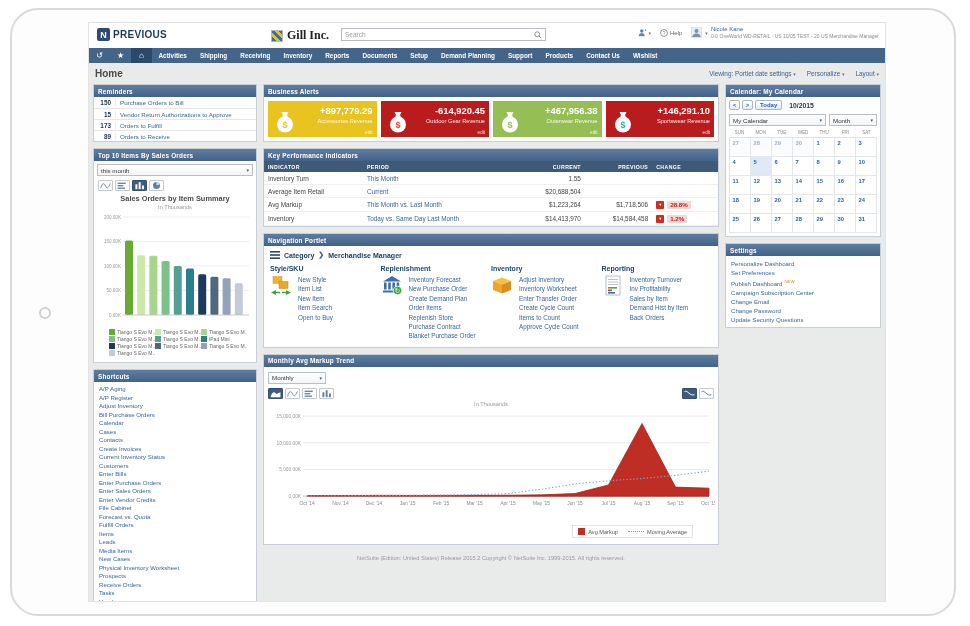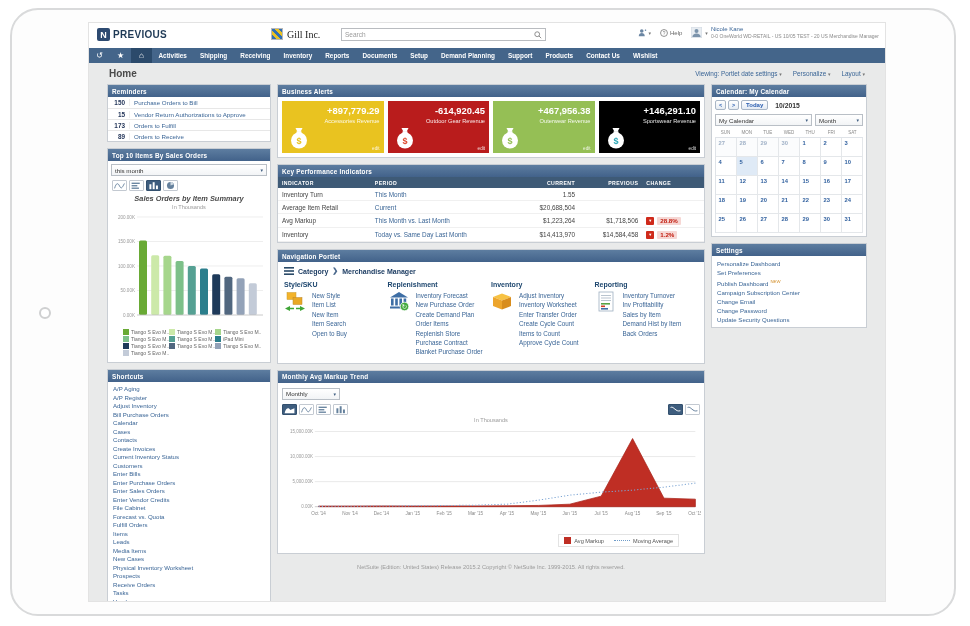--- a/index.html
+++ b/index.html
@@ -9,40 +9,40 @@
   .screen { position:absolute; left:76px; top:12px; width:798px; height:580px; background:#fff; border:1px solid #e3e3e3; overflow:hidden; display:flex; flex-direction:column; }
 
   
   .topbar { height:25px; position:relative; background:#fff; flex:none; }
   .ns-logo { position:absolute; left:8px; top:5px; display:flex; align-items:center; gap:3px; }
   .ns-mark { width:13px; height:13px; background:#2d4a71; border-radius:2px; color:#fff; font-size:9px; font-weight:bold; display:flex; align-items:center; justify-content:center; }
   .ns-text { font-size:10px; font-weight:bold; color:#1f3a56; letter-spacing:.3px; }
   .gill { position:absolute; left:182px; top:5px; display:flex; align-items:center; gap:4px; }
   .gill-mark { width:12px; height:12px; background:
       repeating-linear-gradient(45deg,#2f6fb5 0 3px,#e8c023 3px 6px); border:1px solid #b8b8b8; }
-  .gill-text { font-family:"Liberation Serif",serif; font-size:10px; font-weight:normal; color:#222; }
+  .gill-text { font-family:"Liberation Serif",serif; font-size:12px; font-weight:bold; color:#222; }
   .search-wrap { position:absolute; left:252px; top:5px; width:205px; height:13px; border:1px solid #b9bcc0; background:#fff; display:flex; align-items:center; padding:0 3px; }
   .search-wrap input { flex:1; border:none; outline:none; font-size:6.5px; color:#444; font-family:"Liberation Sans",sans-serif; }
   .search-wrap input::placeholder { color:#9a9a9a; }
   .right-cluster { position:absolute; right:6px; top:3px; display:flex; align-items:center; gap:9px; }
   .hdr-ico { display:flex; align-items:center; gap:2px; font-size:6px; color:#666; }
   .caret { font-size:5px; color:#777; }
   .user-block { display:flex; align-items:center; gap:3px; }
   .user-lines { line-height:6.5px; }
   .user-name { font-size:6px; color:#3a6596; }
   .user-role { font-size:5px; color:#8a8a8a; }
 
   
   .navbar { height:15px; background:#44658a; display:flex; align-items:stretch; flex:none; }
   .nav-tile { width:21px; display:flex; align-items:center; justify-content:center; color:#fff; font-size:8px; }
   .nav-tile.active { background:#2b4a6b; }
   .nav-item { display:flex; align-items:center; padding:0 6.5px; color:#fff; font-size:6.4px; font-weight:bold; white-space:nowrap; }
 
   
-  .content { flex:1; background:#e9eaea; padding:4px 18px 0; overflow:hidden; }
+  .content { flex:1; background:#e9eaea; padding:4px 4px 0; overflow:hidden; }
   .pg-row { display:flex; align-items:center; margin:1px 2px 5px; }
   .pg-title { font-size:10px; font-weight:bold; color:#4a4a4a; }
   .pg-links { margin-left:auto; display:flex; gap:11px; }
   .pg-link { font-size:6.4px; color:#3a6596; }
   .cols { display:flex; gap:6px; align-items:flex-start; }
   .col-left { width:164px; flex:none; }
   .col-center { flex:1; min-width:0; }
   .col-right { width:156px; flex:none; }
 
   .portlet { background:#fff; border:1px solid #c9ced4; margin-bottom:6px; }
@@ -55,36 +55,36 @@
   .rem-lbl { font-size:6.2px; color:#3a6596; padding-left:4px; }
 
   
   .p-body { padding:3px; }
   .fake-select { height:12px; border:1px solid #b9bfc6; background:linear-gradient(#fff,#f2f4f6); display:flex; align-items:center; justify-content:space-between; padding:0 3px; font-size:6.2px; color:#333; }
   .fake-select .caret { color:#3e5d80; }
   .chart-tools { display:flex; gap:2px; margin:4px 1px 2px; }
   .ctool { width:15px; height:11px; border:1px solid #c3c9d1; background:#fff; display:flex; align-items:center; justify-content:center; border-radius:1px; }
   .ctool.active { background:#3e5d7e; border-color:#33506e; }
   .tool-spacer { flex:1; }
-  .chart-title { text-align:center; font-size:7.4px; font-weight:bold; color:#4a4a4a; margin-top:3px;font-style:italic; }
+  .chart-title { text-align:center; font-size:7.4px; font-weight:bold; color:#4a4a4a; margin-top:3px; }
   .chart-sub { text-align:center; font-size:5.6px; color:#9b9b9b; margin:1px 0 1px; }
   .legend { display:flex; flex-wrap:wrap; margin:2px 0 2px 12px; }
   .leg-item { display:flex; align-items:center; width:32%; margin-bottom:1px; }
   .leg-sw { width:6px; height:6px; flex:none; margin-right:2px; }
   .leg-txt { font-size:5px; color:#666; white-space:nowrap; overflow:hidden; }
 
   
   .link-list { padding:3px 0 3px; }
   .sc-link { display:block; font-size:6.1px; color:#3a6596; line-height:8.5px; padding-left:5px; white-space:nowrap; }
   .set-link { line-height:9px; }
   .new-badge { font-size:4.3px; color:#d28b22; margin-left:2px; }
 
   
   .alerts-body { padding:4px; display:flex; gap:4px; background:#fff; }
-  .tile { flex:1; height:52px; position:relative; color:#fff;text-align:right; }
+  .tile { flex:1; height:36px; position:relative; color:#fff;text-align:right; }
   .tile-val { position:absolute; right:4px; top:4px; font-size:9.4px; font-weight:bold; }
   .tile-lbl { position:absolute; right:4px; top:17px; font-size:5.7px; opacity:.9; }
   .tile svg { position:absolute; left:5px; bottom:4px; }
   .tile-edit { position:absolute; right:4px; bottom:2px; font-size:4.6px; opacity:.85; }
 
   
   .kpi-table { width:100%; border-collapse:collapse; }
   .kpi-table th { background:#3e5a76; color:#fff; font-size:5.2px; font-weight:bold; letter-spacing:.4px; padding:2.5px 4px; text-align:left; }
   .kpi-table th.num, .kpi-table td.num { text-align:right; }
   .kpi-table td { font-size:6.4px; color:#444; padding:2.5px 4px; border-bottom:1px solid #f0f0f0; }
@@ -407,21 +407,21 @@
                   <div class="tile-val">+467,956.38</div>
                   <div class="tile-lbl">Outerwear Revenue</div>
                   <svg width="24" height="22" viewBox="0 0 24 22">
                     <polygon points="8.5,1 15.5,1 13.6,4.8 10.4,4.8" fill="#fff"></polygon>
                     <rect x="9.3" y="4.2" width="5.4" height="2" rx="1" fill="#fff"></rect>
                     <circle cx="12" cy="13.5" r="8" fill="#fff"></circle>
                     <text x="12" y="16.6" text-anchor="middle" font-size="9" font-weight="bold" fill="#95bf55" font-family="Liberation Sans,sans-serif">$</text>
                   </svg>
                   <div class="tile-edit">edit</div>
                 </div>
-                <div class="tile" style="background: #000000;">
+                <div class="tile" style="background: #b91c1c;">
                   <div class="tile-val">+146,291.10</div>
                   <div class="tile-lbl">Sportswear Revenue</div>
                   <svg width="24" height="22" viewBox="0 0 24 22">
                     <polygon points="8.5,1 15.5,1 13.6,4.8 10.4,4.8" fill="#fff"></polygon>
                     <rect x="9.3" y="4.2" width="5.4" height="2" rx="1" fill="#fff"></rect>
                     <circle cx="12" cy="13.5" r="8" fill="#fff"></circle>
                     <text x="12" y="16.6" text-anchor="middle" font-size="9" font-weight="bold" fill="#2ca7b6" font-family="Liberation Sans,sans-serif">$</text>
                   </svg>
                   <div class="tile-edit">edit</div>
                 </div>

